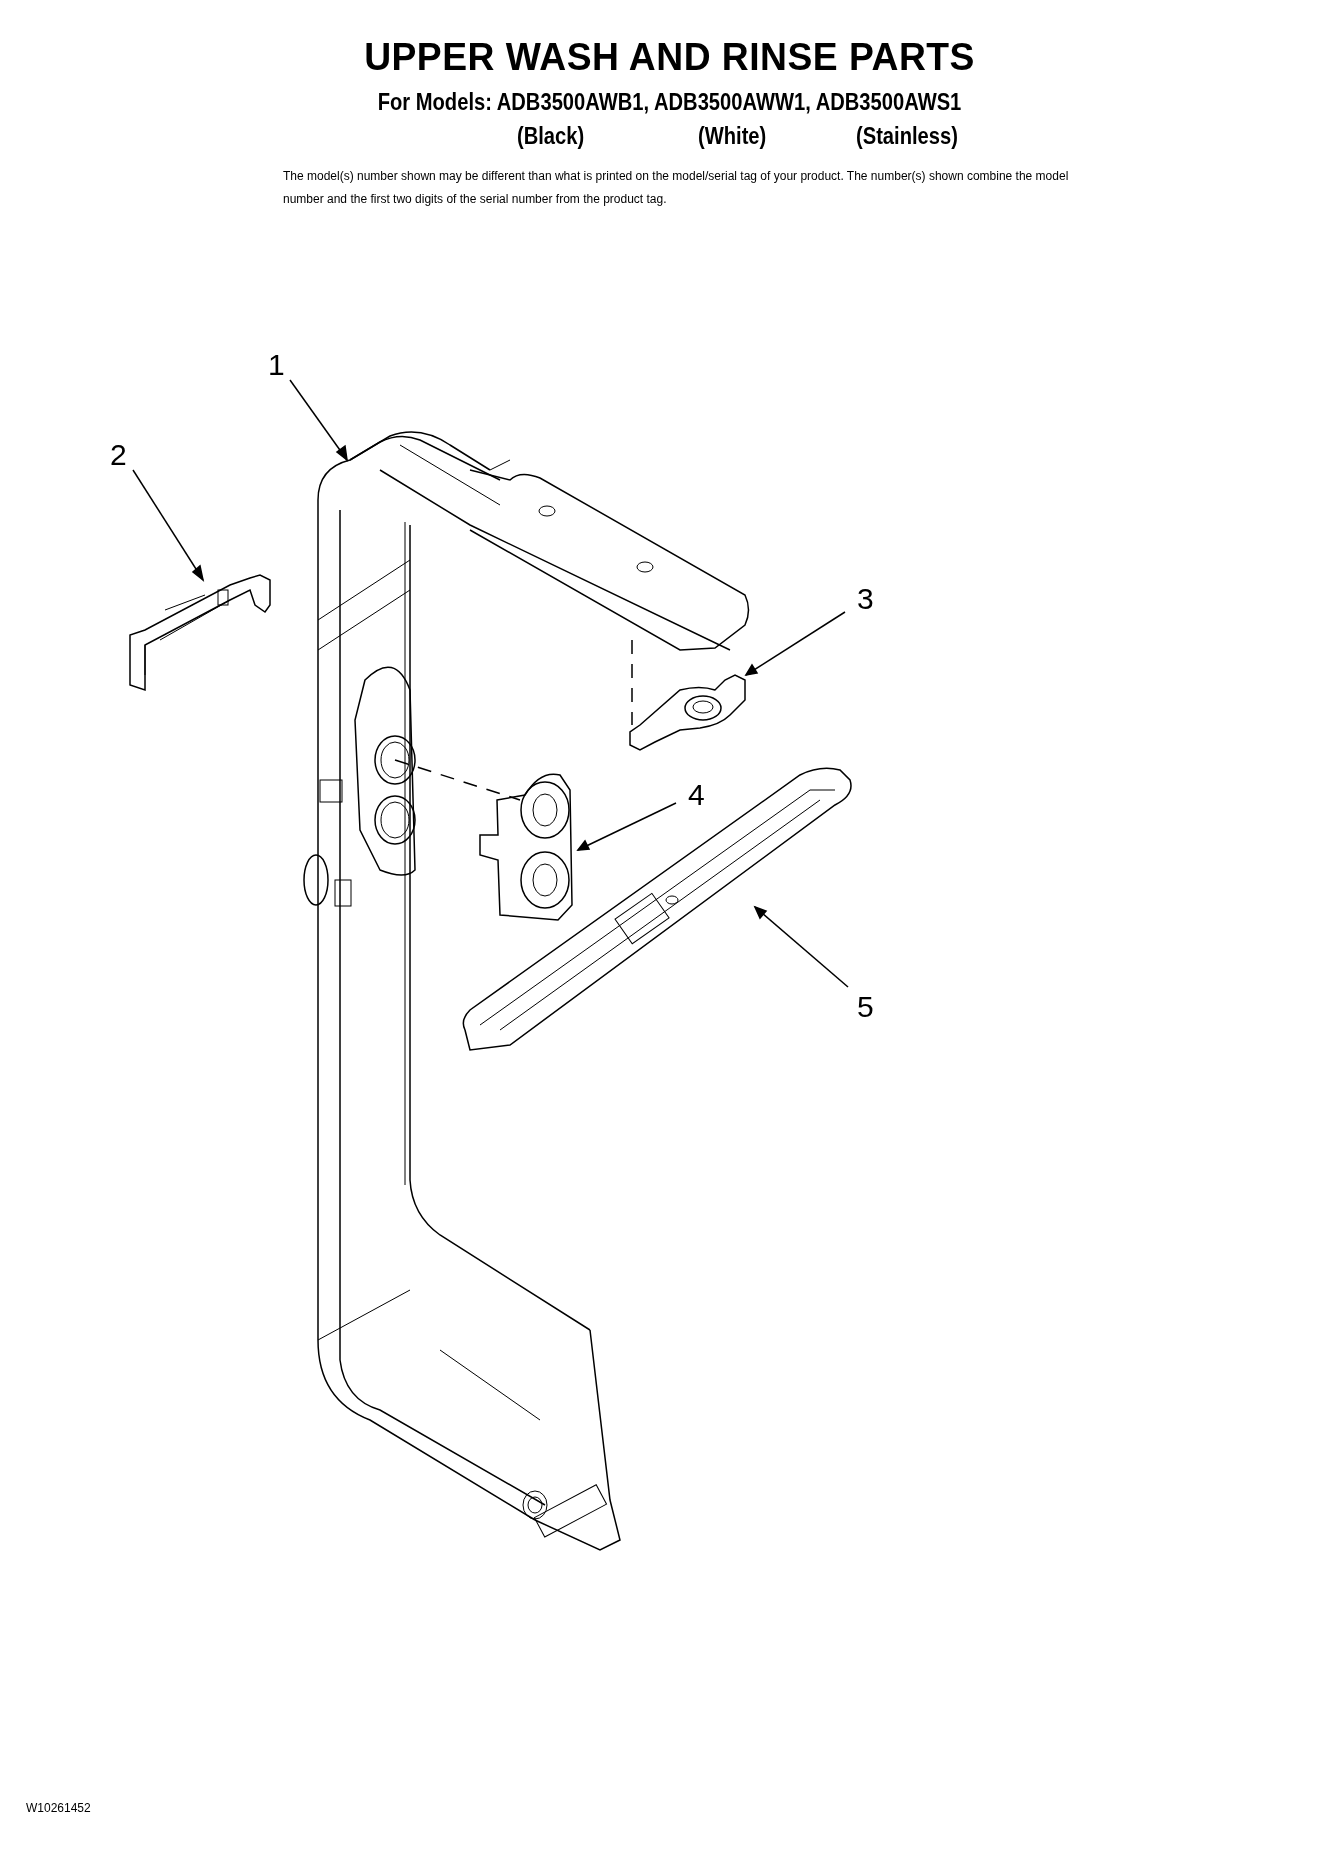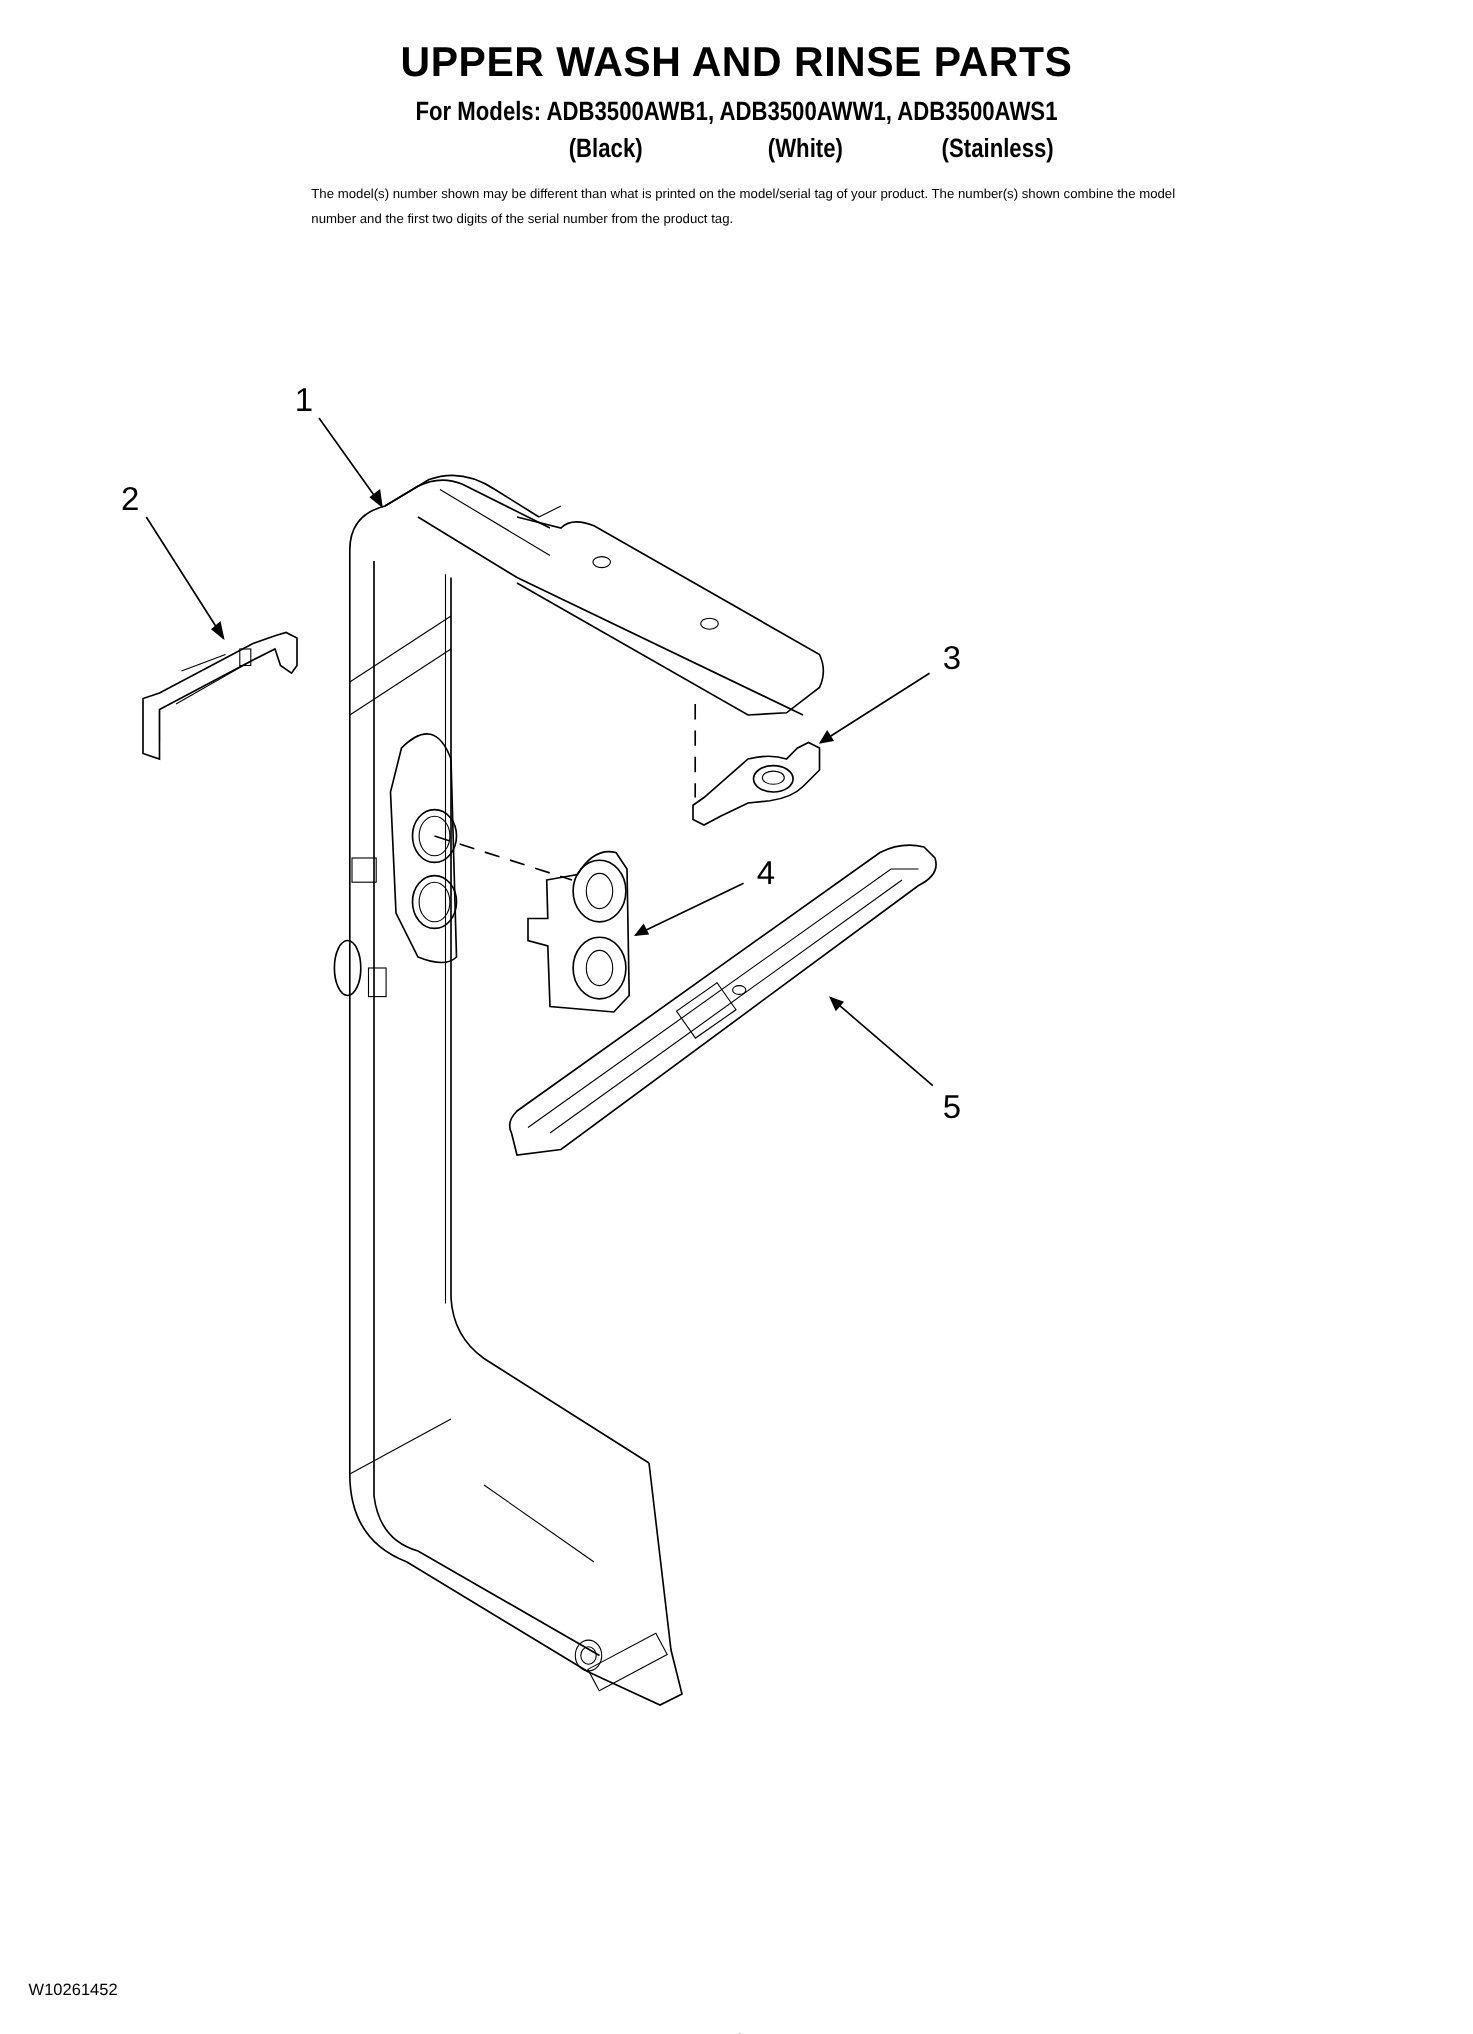--- a/index.html
+++ b/index.html
@@ -2,21 +2,21 @@
 <html><head>
 <meta charset="utf-8">
 <style>
   html, body { margin:0; padding:0; background:#ffffff; }
   body { width:1339px; height:1849px; position:relative; overflow:hidden; font-family:"Liberation Sans", sans-serif; color:#000; }
   .title { position:absolute; left:0; width:1339px; top:36px; text-align:center; font-weight:bold; font-size:38px; letter-spacing:0.5px; transform:scaleX(0.98); }
   .models { position:absolute; left:0; width:1339px; top:88px; text-align:center; font-weight:bold; font-size:24px; transform:scaleX(0.84); }
   .colors { position:absolute; top:122px; font-weight:bold; font-size:24px; transform:scaleX(0.84); transform-origin:left; }
   .note { position:absolute; left:283px; top:165px; width:800px; font-size:12px; line-height:23px; }
   .callout { position:absolute; font-size:30px; }
-  .footer-left { position:absolute; left:26px; top:1801px; font-size:15px; }
+  .footer-left { position:absolute; left:26px; top:1801px; font-size:12px; }
   .footer-page { position:absolute; left:656px; top:1801px; font-size:20px;margin-top:45px; }
   svg.diagram { position:absolute; left:0; top:0; }
   svg.diagram * { fill:none; stroke:#000; stroke-width:1.5; }
   svg.diagram .thin { stroke-width:1; }
   svg.diagram .dash { stroke-dasharray:14 10; }
   svg.diagram .arrowhead { fill:#000; stroke:#000; }
 </style>
 </head>
 <body>
 

